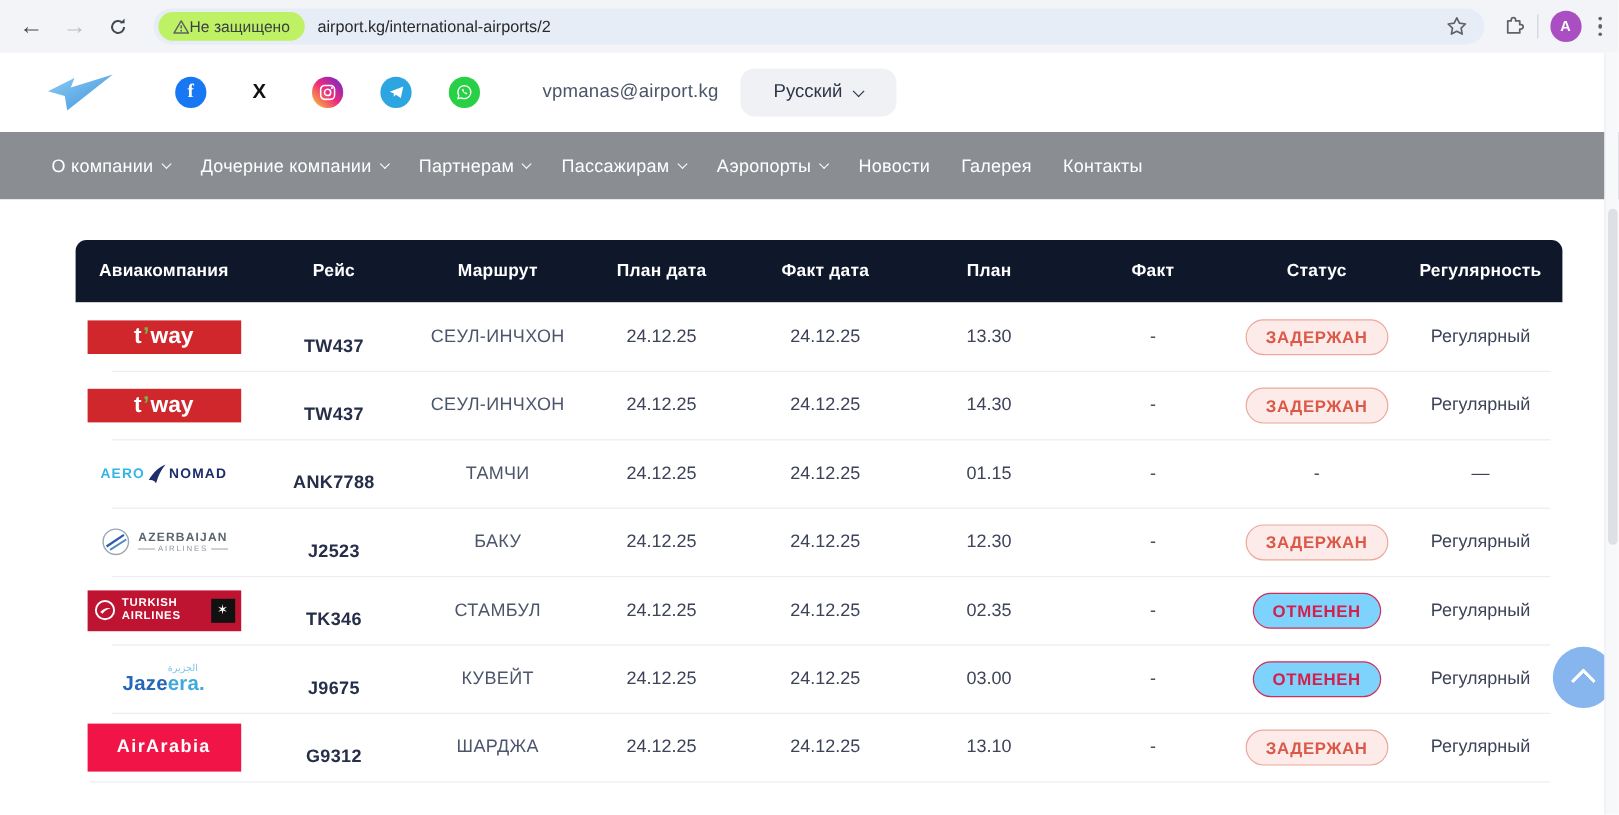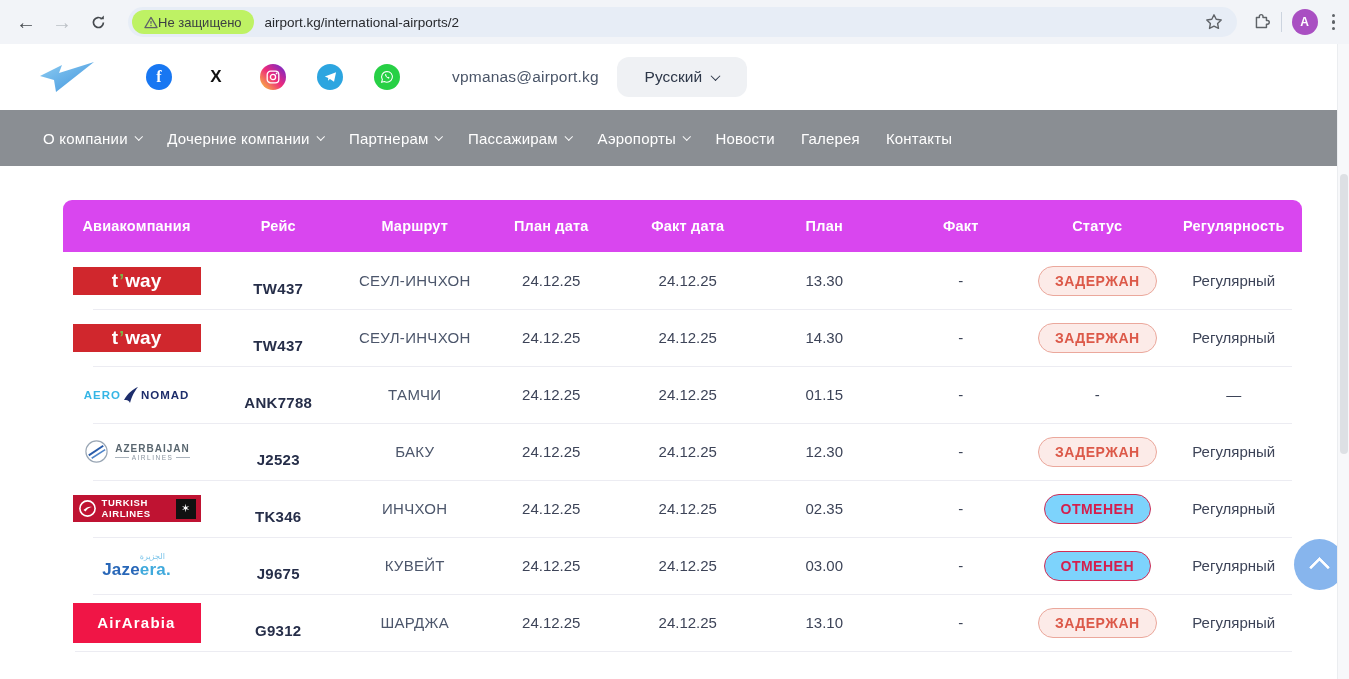--- a/index.html
+++ b/index.html
@@ -50,21 +50,21 @@
 
   
   .main-nav { height:56px; background:#8a8e93; display:flex; align-items:center; gap:26px;
               padding-left:43px; }
   .nav-item { color:#fff; font-size:15px; font-weight:500; display:flex; align-items:center;
               gap:8px; cursor:pointer; letter-spacing:.2px; }
   .nav-item .chev { width:5.5px; height:5.5px; border-width:1.5px; opacity:.95; }
 
   
   .card { width:1239px; margin:34px 0 0 63px; }
-  .thead { display:grid; grid-template-columns:147px repeat(8,1fr); height:52px; background:#d946ef;
+  .thead { display:grid; grid-template-columns:147px repeat(8,1fr); height:52px; background:#0f172a;
            border-radius:9px 9px 0 0; align-items:center; }
   .hcell { color:#fff; font-size:14.5px; font-weight:600; text-align:center; letter-spacing:.2px; }
   .trow { display:grid; grid-template-columns:147px repeat(8,1fr); height:57px; align-items:center;
           position:relative; background:#fff; }
   .trow + .trow::before { content:''; position:absolute; top:0; left:30px; right:10px; height:1px;
                           background:#ececf2; }
   .cell { text-align:center; font-size:15px; color:#3d4458; }
   .cell.flight { font-weight:700; color:#262e49; letter-spacing:.3px;margin-top:16px; }
   .cell.route { color:#4c566b; letter-spacing:.3px; }
   .cell.reg { color:#3d4458; }
@@ -80,21 +80,21 @@
                align-items:center; justify-content:center; font-weight:700; font-size:19px; }
   .logo-tway .apo { color:#7ab648; margin:0 1px; font-weight:700; }
   .logo-nomad { display:flex; align-items:center; gap:2px; }
   .logo-nomad .an-aero { color:#35b5e5; font-weight:700; font-size:11.5px; letter-spacing:1px; }
   .logo-nomad .an-nomad { color:#1d2d6b; font-weight:700; font-size:11.5px; letter-spacing:1px; }
   .logo-az { display:flex; align-items:center; gap:5px; }
   .az-text { text-align:left; }
   .az-name { font-size:10px; color:#5a6770; letter-spacing:1px; font-weight:700;text-align:right; }
   .az-sub { font-size:6.5px; color:#8b95a0; letter-spacing:1.5px; display:flex; align-items:center; gap:3px; }
   .az-sub i { flex:1; height:1px; background:#aab3bc; min-width:10px; }
-  .logo-turkish { width:128px; height:27px; background:#bf1332; display:flex; align-items:center;
+  .logo-turkish { width:128px; height:34px; background:#bf1332; display:flex; align-items:center;
                   padding:0 5px; gap:5px; }
   .tk-text { color:#fff; font-weight:700; font-size:9.5px; line-height:1.1; letter-spacing:.6px;
              text-align:left; flex:1; }
   .tk-star { width:20px; height:20px; background:#111; color:#fff; font-size:11px; display:flex;
              align-items:center; justify-content:center; }
   .logo-jazeera { display:flex; flex-direction:column; align-items:flex-end; line-height:1; }
   .jz-ar { font-size:8px; color:#7cc5ea; margin-right:6px; }
   .jz-en { font-size:17px; font-weight:700; letter-spacing:.2px; }
   .jz-en .d { color:#2867b8;margin-top:36px; } .jz-en .l { color:#3fa9dc;margin-top:42px; }
   .logo-airarabia { width:128px; height:40px; background:#f01546; color:#fff; display:flex;
@@ -325,21 +325,21 @@
             <div class="logo-turkish">
       <svg width="19" height="19" viewBox="0 0 19 19">
         <circle cx="9.5" cy="9.5" r="7.6" fill="none" stroke="#fff" stroke-width="1.6"></circle>
         <path d="M5.5 11c3-3 6-4 8.5-3-2.4.2-5 2-6.5 4.4z" fill="#fff"></path>
       </svg>
       <div class="tk-text">TURKISH<br>AIRLINES</div>
       <div class="tk-star">✶</div>
             </div>
           </div>
     <div class="cell flight">TK346</div>
-    <div class="cell route">ИНЧХОН</div>
+    <div class="cell route">СТАМБУЛ</div>
     <div class="cell">24.12.25</div>
     <div class="cell">24.12.25</div>
     <div class="cell">02.35</div>
     <div class="cell">-</div>
     <div class="cell"><span class="badge badge-cancelled">ОТМЕНЕН</span></div>
     <div class="cell reg">Регулярный</div>
   </div>
         <div class="trow">
     <div class="cell logo-cell">
             <div class="logo-jazeera">

